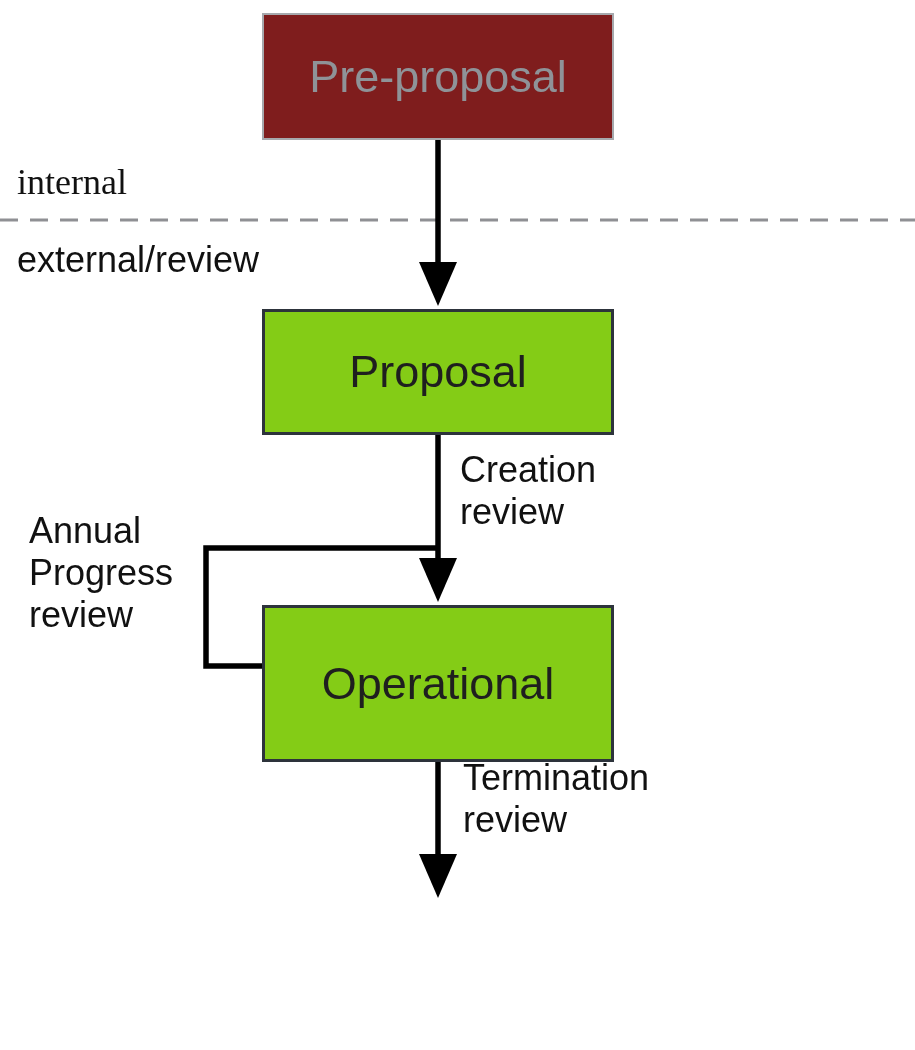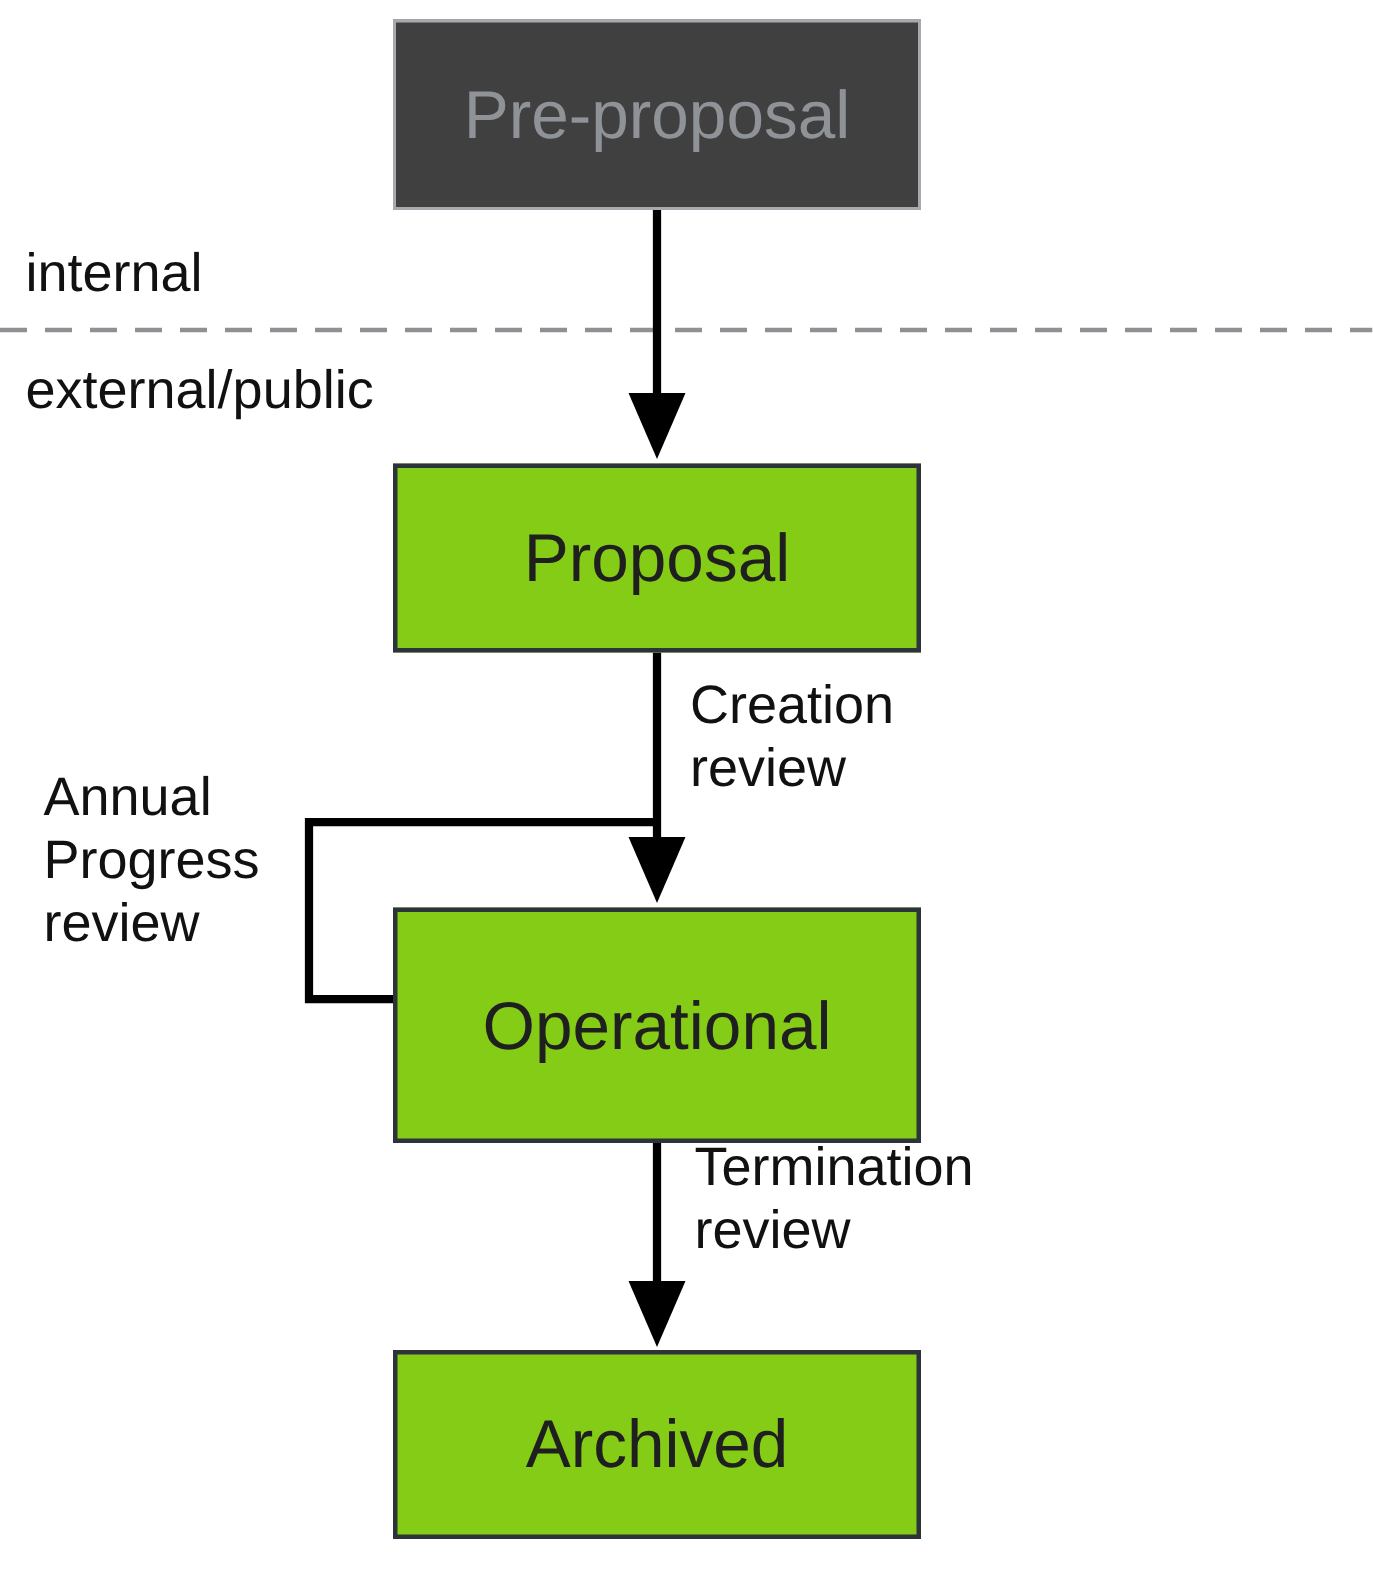--- a/index.html
+++ b/index.html
@@ -28,21 +28,21 @@
     background: #84cc16;
     border: 3px solid #2d333b;
     color: #1f1f1f;
     display: flex;
     align-items: center;
     justify-content: center;
     font-size: 45px;
     letter-spacing: 0px;
   }
   .node.ghost {
-    background: #404040;
+    background: #7f1d1d;
     border: 2px solid #a6a9ad;
     color: #8f9398;
   }
   .edge-label, .region-label {
     position: absolute;
     font-size: 36px;
     line-height: 42px;
     color: #111111;
     white-space: pre-line;
   }
@@ -81,27 +81,24 @@
   </div>
 
   <div class="node" style="top:309px;">
     <span>Proposal</span>
   </div>
 
   <div class="node" style="top:605px; height:157px;">
     <span>Operational</span>
   </div>
 
-  <div class="node" style="top:900px;">
-    <span>Archived</span>
-  </div>
 
-  <div class="region-label" style="left:17px; top:161px;">internal</div>
+  <div class="region-label" style="left:17px; top:161px;font-family:Liberation Serif, serif;">internal</div>
 
-  <div class="region-label" style="left:17px; top:239px;">external/public</div>
+  <div class="region-label" style="left:17px; top:239px;">external/review</div>
 
 
   <div class="edge-label" style="left:460px; top:449px;">Creation
 review</div>
 
   <div class="edge-label" style="left:29px; top:510px;">Annual
 Progress
 review</div>
 
   <div class="edge-label" style="left:463px; top:757px;">Termination

